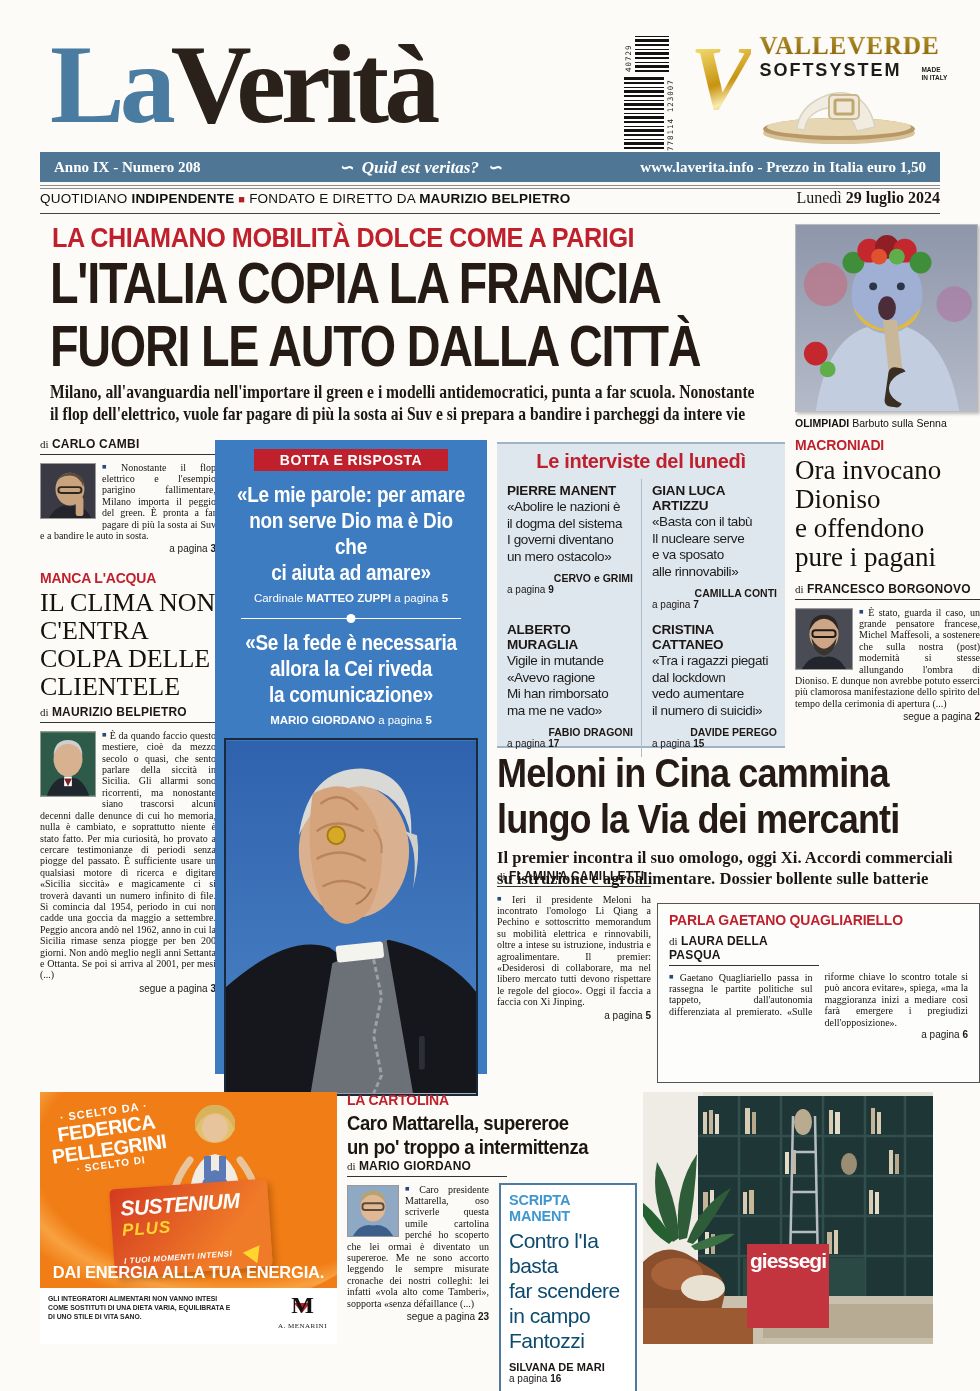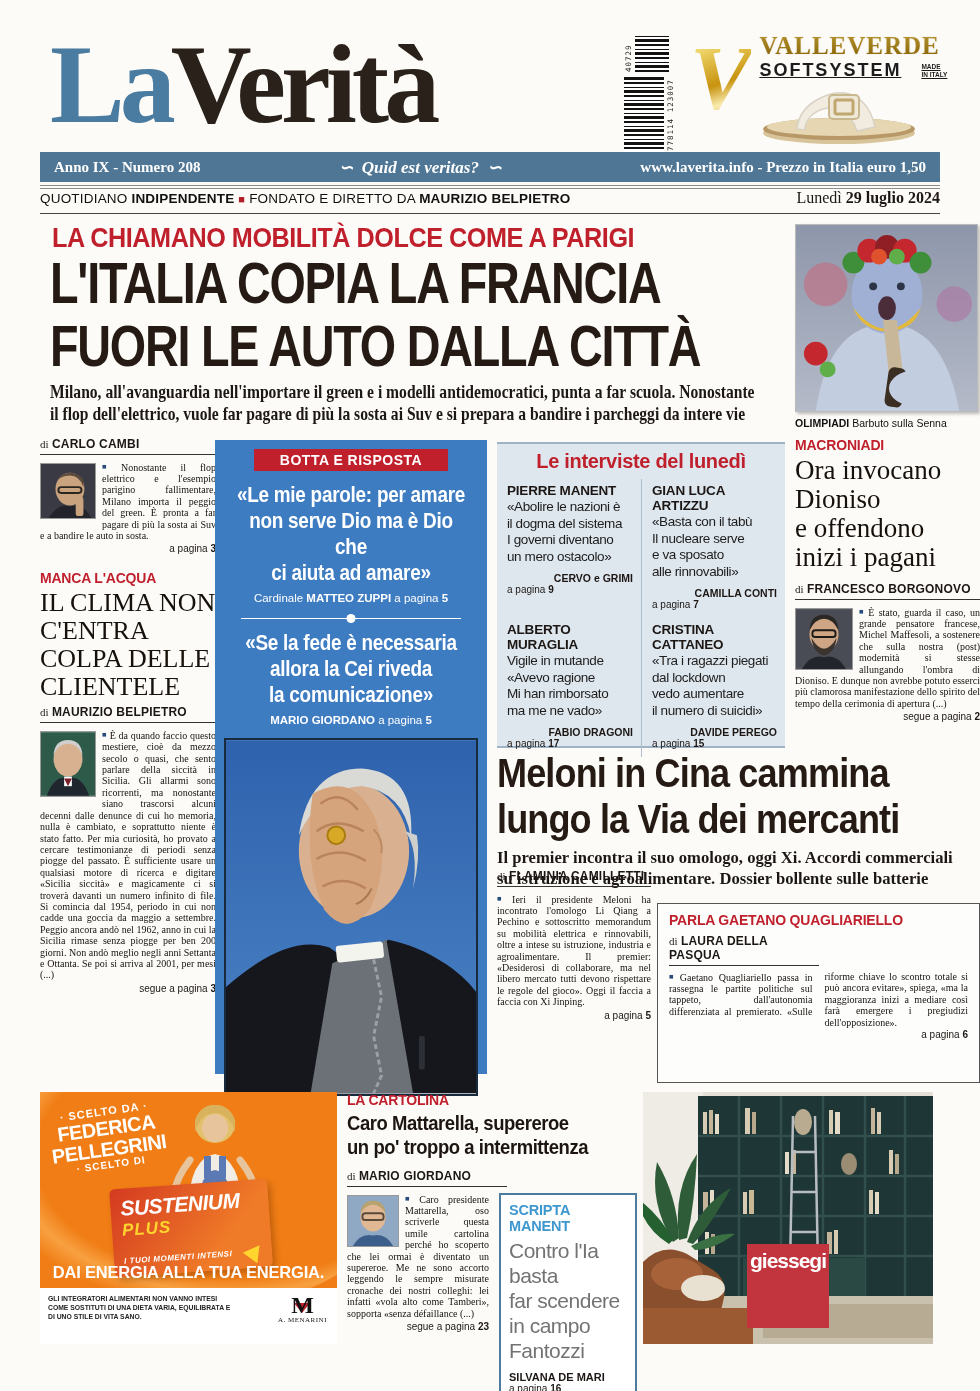--- a/index.html
+++ b/index.html
@@ -92,34 +92,34 @@
   .sust-chosen { position:absolute; left:10px; top:14px; color:#fff; font-weight:800; transform:rotate(-8deg); line-height:1.05; text-align:center; }
   .sust-chosen .s1 { font-size:11px; letter-spacing:1px; }
   .sust-chosen .s2 { font-size:20px; letter-spacing:-.5px; }
   .sust-chosen .s3 { font-size:10px; letter-spacing:1px; }
   .sust-slogan { position:absolute; left:0; right:0; bottom:62px; text-align:center; color:#fff; font-weight:800; font-size:16.5px; letter-spacing:-.2px; }
   .sust-strip { position:absolute; left:0; right:0; bottom:0; height:56px; background:#fff; padding:6px 8px; }
   .sust-disc { font-size:6.8px; line-height:1.35; color:#222; font-weight:bold; width:190px; }
   .menarini { position:absolute; right:10px; top:7px; text-align:center; }
   .menarini .mm { font-family:"Liberation Serif", serif; font-weight:bold; font-size:24px; line-height:.9; color:#111; }
   .menarini .tri { width:0; height:0; border-left:8px solid transparent; border-right:8px solid transparent; border-top:10px solid #c01f2c; margin:-14px auto 0; }
-  .menarini .nm { font-size:7px; font-family:"Liberation Serif", serif; letter-spacing:.5px; margin-top:3px; }
+  .menarini .nm { font-size:7px; font-family:"Liberation Serif", serif; letter-spacing:.5px; margin-top:9px; }
   .sust-box { position:absolute; left:72px; top:92px; width:158px; height:88px; background:linear-gradient(130deg,#d43a20,#ef7a28 70%); border-radius:5px; transform:rotate(-4deg); box-shadow:3px 4px 6px rgba(120,50,0,.4); padding:8px 10px; }
   .sust-box .nm1 { color:#fff; font-weight:800; font-size:21px; letter-spacing:-.5px; font-style:italic; }
   .sust-box .nm2 { color:#ffd52e; font-weight:800; font-size:17px; font-style:italic; letter-spacing:1px; }
   .sust-box .mom { color:#fff; font-weight:bold; font-size:8px; font-style:italic; margin-top:16px; letter-spacing:.5px; }
   .sust-arrow { position:absolute; right:8px; bottom:8px; width:0; height:0; border-left:9px solid transparent; border-right:9px solid transparent; border-bottom:16px solid #ffd52e; transform:rotate(40deg); }
 
   .cart { left:347px; top:1092px; width:290px; }
   .cart-title { font-weight:800; font-size:21px; line-height:24px; letter-spacing:-.5px; color:#1d150f; transform:scaleX(.88); transform-origin:0 0; white-space:pre-line; margin-top:3px; }
   .cart-flex { display:flex; gap:10px; margin-top:4px; }
   .cart-left { width:142px; }
   .scripta { width:138px; border:2px solid #4d7ca0; padding:7px 8px; background:#fff; align-self:flex-start; }
   .scripta-k { color:#3f97cf; font-weight:800; font-size:14.5px; letter-spacing:-.2px; }
-  .scripta-t { font-size:21px; line-height:25px; font-weight:400; color:#737373; white-space:pre-line; margin-top:4px; letter-spacing:-.5px; }
+  .scripta-t { font-size:21px; line-height:25px; font-weight:400; color:#0c4a6e; white-space:pre-line; margin-top:4px; letter-spacing:-.5px; }
   .scripta-by { font-weight:bold; font-size:11px; margin-top:8px; }
   .scripta-pg { font-size:10px; }
   .scripta-pg b { font-weight:bold; }
 
   .giessegi { left:643px; top:1092px; width:290px; height:252px; }
 </style>
 </head>
 <body>
 
 <div class="page">
@@ -137,21 +137,21 @@
       <div class="bars" style="width:40px;height:86px;"></div>
       <div class="bc-num">9 778114 123007</div>
     </div>
   </div>
 
   <div class="abs vv">
     <div style="display:flex; gap:8px;">
       <div class="vv-v">V</div>
       <div>
         <div class="vv-brand">VALLEVERDE</div>
-        <div style="display:flex; align-items:center; gap:20px;text-decoration:underline;">
+        <div style="display:flex; align-items:flex-end; gap:20px;">
           <span class="vv-soft">SOFTSYSTEM</span>
           <span class="vv-made" style="white-space:pre-line;">MADE
 IN ITALY</span>
         </div>
         <svg width="160" height="62" viewBox="0 0 160 62" style="margin-top:2px;">
           <ellipse cx="80" cy="50" rx="76" ry="11" fill="#d8c49a"></ellipse>
           <ellipse cx="80" cy="46" rx="76" ry="11" fill="#b99868"></ellipse>
           <ellipse cx="80" cy="44" rx="72" ry="9" fill="#e6d7b2"></ellipse>
           <path d="M38,46 C40,20 70,8 86,10 C100,12 112,24 116,44 L98,48 C92,30 78,22 64,26 C52,30 46,38 46,47 Z" fill="#f2ece0" stroke="#d8d2c4" stroke-width="1.5"></path>
           <rect x="70" y="12" width="30" height="24" rx="4" fill="#efe7d8" stroke="#c9b78e" stroke-width="2"></rect>
@@ -334,21 +334,21 @@
         <div class="int-pg"><span>a pagina</span> <b>15</b></div>
       </div>
     </div>
   </div>
 
   <div class="abs col4">
     <div class="kicker-sm">MACRONIADI</div>
     <div class="serif-title" style="font-size:27px; line-height:29px; margin-top:3px;">Ora invocano
 Dioniso
 e offendono
-inizi i pagani</div>
+pure i pagani</div>
     <div class="byline-row" style="margin-top:10px;"><span class="di">di</span> <b>FRANCESCO BORGONOVO</b></div>
     <div>
       <svg class="mug" width="58" height="62" viewBox="0 0 58 62">
         <rect width="58" height="62" fill="#4a4c55"></rect>
         <ellipse cx="29" cy="26" rx="15" ry="18" fill="#cfa685"></ellipse>
         <path d="M14,22 Q15,6 29,6 Q43,6 44,22 Q38,10 29,10 Q20,10 14,22Z" fill="#2b2724"></path>
         <path d="M16,30 Q29,52 42,30 Q40,46 29,48 Q18,46 16,30Z" fill="#3a332e"></path>
         <rect x="17" y="22" width="24" height="7" rx="3" fill="none" stroke="#1c1a18" stroke-width="2"></rect>
         <path d="M6,62 Q16,46 29,50 Q42,46 52,62Z" fill="#23252c"></path>
       </svg>
@@ -410,21 +410,21 @@
         <div class="tri"></div>
         <div class="nm">A. MENARINI</div>
       </div>
     </div>
   </div>
 
   <div class="abs cart">
     <div class="kicker-sm">LA CARTOLINA</div>
     <div class="cart-title">Caro Mattarella, supereroe
 un po' troppo a intermittenza</div>
-    <div class="byline-row" style="width:160px; margin-top:10px;"><span class="di">di</span> <b>MARIO GIORDANO</b></div>
+    <div class="byline-row" style="width:160px; margin-top:0;"><span class="di">di</span> <b>MARIO GIORDANO</b></div>
     <div class="cart-flex">
       <div class="cart-left">
         <svg class="mug" width="52" height="52" viewBox="0 0 52 52">
           <rect width="52" height="52" fill="#8fa8c4"></rect>
           <ellipse cx="26" cy="22" rx="13" ry="15" fill="#e0b894"></ellipse>
           <path d="M13,18 Q14,5 26,5 Q38,5 39,18 Q34,9 26,9 Q18,9 13,18Z" fill="#b8a36e"></path>
           <rect x="15" y="18" width="22" height="7" rx="3" fill="none" stroke="#5a4a3a" stroke-width="2"></rect>
           <path d="M5,52 Q13,38 26,41 Q39,38 47,52Z" fill="#3c5e8a"></path>
         </svg>
         <div class="body-txt"><span class="bullet">■</span><span>Caro presidente Mattarella, oso scriverle questa umile cartolina perché ho scoperto che lei ormai è diventato un supereroe. Me ne sono accorto leggendo le sempre misurate cronache dei nostri colleghi: lei infatti «vola alto come Tamberi», sopporta «senza défaillance (...)</span></div>

